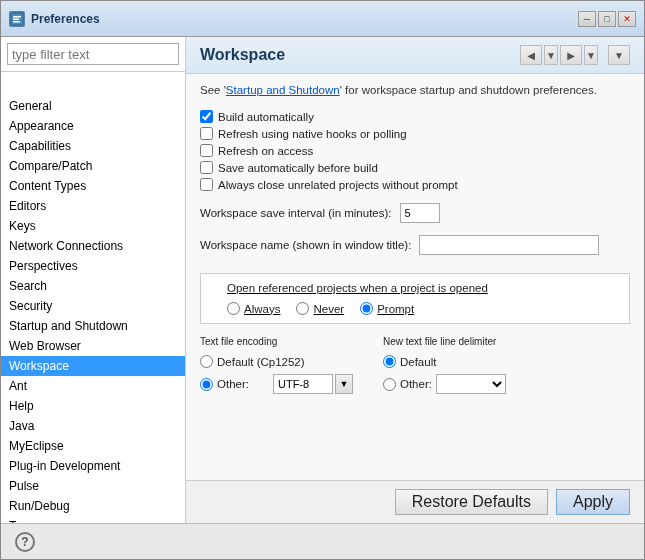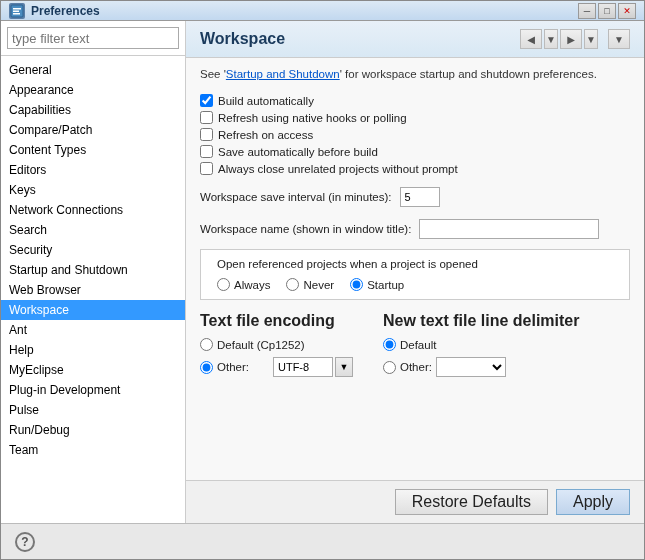--- a/index.html
+++ b/index.html
@@ -18,21 +18,21 @@
       width: 645px;
       height: 560px;
       background: #f0f0f0;
       border: 1px solid #888;
       display: flex;
       flex-direction: column;
       box-shadow: 2px 2px 8px rgba(0,0,0,0.3);
     }
     .titlebar {
       background: linear-gradient(to bottom, #dce9f5, #c2d8ef);
-      height: 20px;
+      height: 36px;
       display: flex;
       align-items: center;
       padding: 0 8px;
       border-bottom: 1px solid #999;
       flex-shrink: 0;
     }
     .titlebar-icon {
       width: 16px;
       height: 16px;
       margin-right: 6px;
@@ -92,20 +92,21 @@
       border: 1px solid #aaa;
       padding: 2px 4px;
       font-size: 13px;
       color: #999;
       background: white;
     }
     .tree-area {
       flex: 1;
       overflow-y: auto;
       padding: 4px 0;
+      margin-top: 20px;
     }
     .tree-item {
       padding: 1px 0;
       cursor: pointer;
     }
     .tree-item.selected { background: #3399ff; color: white; }
     .tree-label {
       padding: 2px 8px;
       display: block;
     }
@@ -211,23 +212,24 @@
       border: 1px solid #aaa;
       padding: 1px 4px;
       font-size: 11px;
       background: white;
     }
     .field-input.short { width: 40px; }
     .field-input.long { width: 180px; }
 
     .section-box {
       border: 1px solid #ccc;
-      padding: 8px 16px;
-      margin-top: 10px;
+      padding: 8px 26px;
+      margin-top: 18px;
       background: white;
+      text-decoration: underline;
     }
     .section-title {
       font-size: 11.5px;
       color: #222;
       margin-bottom: 8px;
     }
     .radio-row {
       display: flex;
       align-items: center;
       gap: 16px;
@@ -250,22 +252,22 @@
       display: flex;
       gap: 30px;
       margin-top: 12px;
     }
     .encoding-col {
       display: flex;
       flex-direction: column;
       gap: 4px;
     }
     .encoding-title {
-      font-size: 16px;
-      font-weight: bold;
+      font-size: 10px;
+      font-weight: normal;
       color: #222;
       margin-bottom: 4px;
     }
     .encoding-option {
       display: flex;
       align-items: center;
       gap: 4px;
     }
     .encoding-option input[type="radio"] { cursor: pointer; }
     .encoding-label { font-size: 11.5px; color: #222; }
@@ -397,40 +399,46 @@
         <div class="tree-item tree-child">
           <span class="tree-label">Editors</span>
         </div>
         <div class="tree-item tree-child">
           <span class="tree-label">Keys</span>
         </div>
         <div class="tree-item tree-child">
           <span class="tree-label">Network Connections</span>
         </div>
         <div class="tree-item tree-child">
+          <span class="tree-label">Perspectives</span>
+        </div>
+        <div class="tree-item tree-child">
           <span class="tree-label">Search</span>
         </div>
         <div class="tree-item tree-child">
           <span class="tree-label">Security</span>
         </div>
         <div class="tree-item tree-child">
           <span class="tree-label">Startup and Shutdown</span>
         </div>
         <div class="tree-item tree-child">
           <span class="tree-label">Web Browser</span>
         </div>
         <div class="tree-item tree-child selected">
           <span class="tree-label">Workspace</span>
         </div>
 
         <div class="tree-item tree-group">
           <span class="tree-label">Ant</span>
         </div>
         <div class="tree-item tree-group">
           <span class="tree-label">Help</span>
+        </div>
+        <div class="tree-item tree-group">
+          <span class="tree-label">Java</span>
         </div>
         <div class="tree-item tree-group">
           <span class="tree-label">MyEclipse</span>
         </div>
         <div class="tree-item tree-group">
           <span class="tree-label">Plug-in Development</span>
         </div>
         <div class="tree-item tree-group">
           <span class="tree-label">Pulse</span>
         </div>
@@ -499,21 +507,21 @@
             <label class="radio-option">
               <input type="radio" name="open-projects" style="">
               <span class="radio-label">Always</span>
             </label>
             <label class="radio-option">
               <input type="radio" name="open-projects" style="">
               <span class="radio-label">Never</span>
             </label>
             <label class="radio-option">
               <input type="radio" name="open-projects" checked="" style="">
-              <span class="radio-label">Startup</span>
+              <span class="radio-label">Prompt</span>
             </label>
           </div>
         </div>
 
         <div class="encoding-row">
           <div class="encoding-col">
             <div class="encoding-title">Text file encoding</div>
             <label class="encoding-option">
               <input type="radio" name="encoding" style="">
               <span class="encoding-label">Default (Cp1252)</span>

